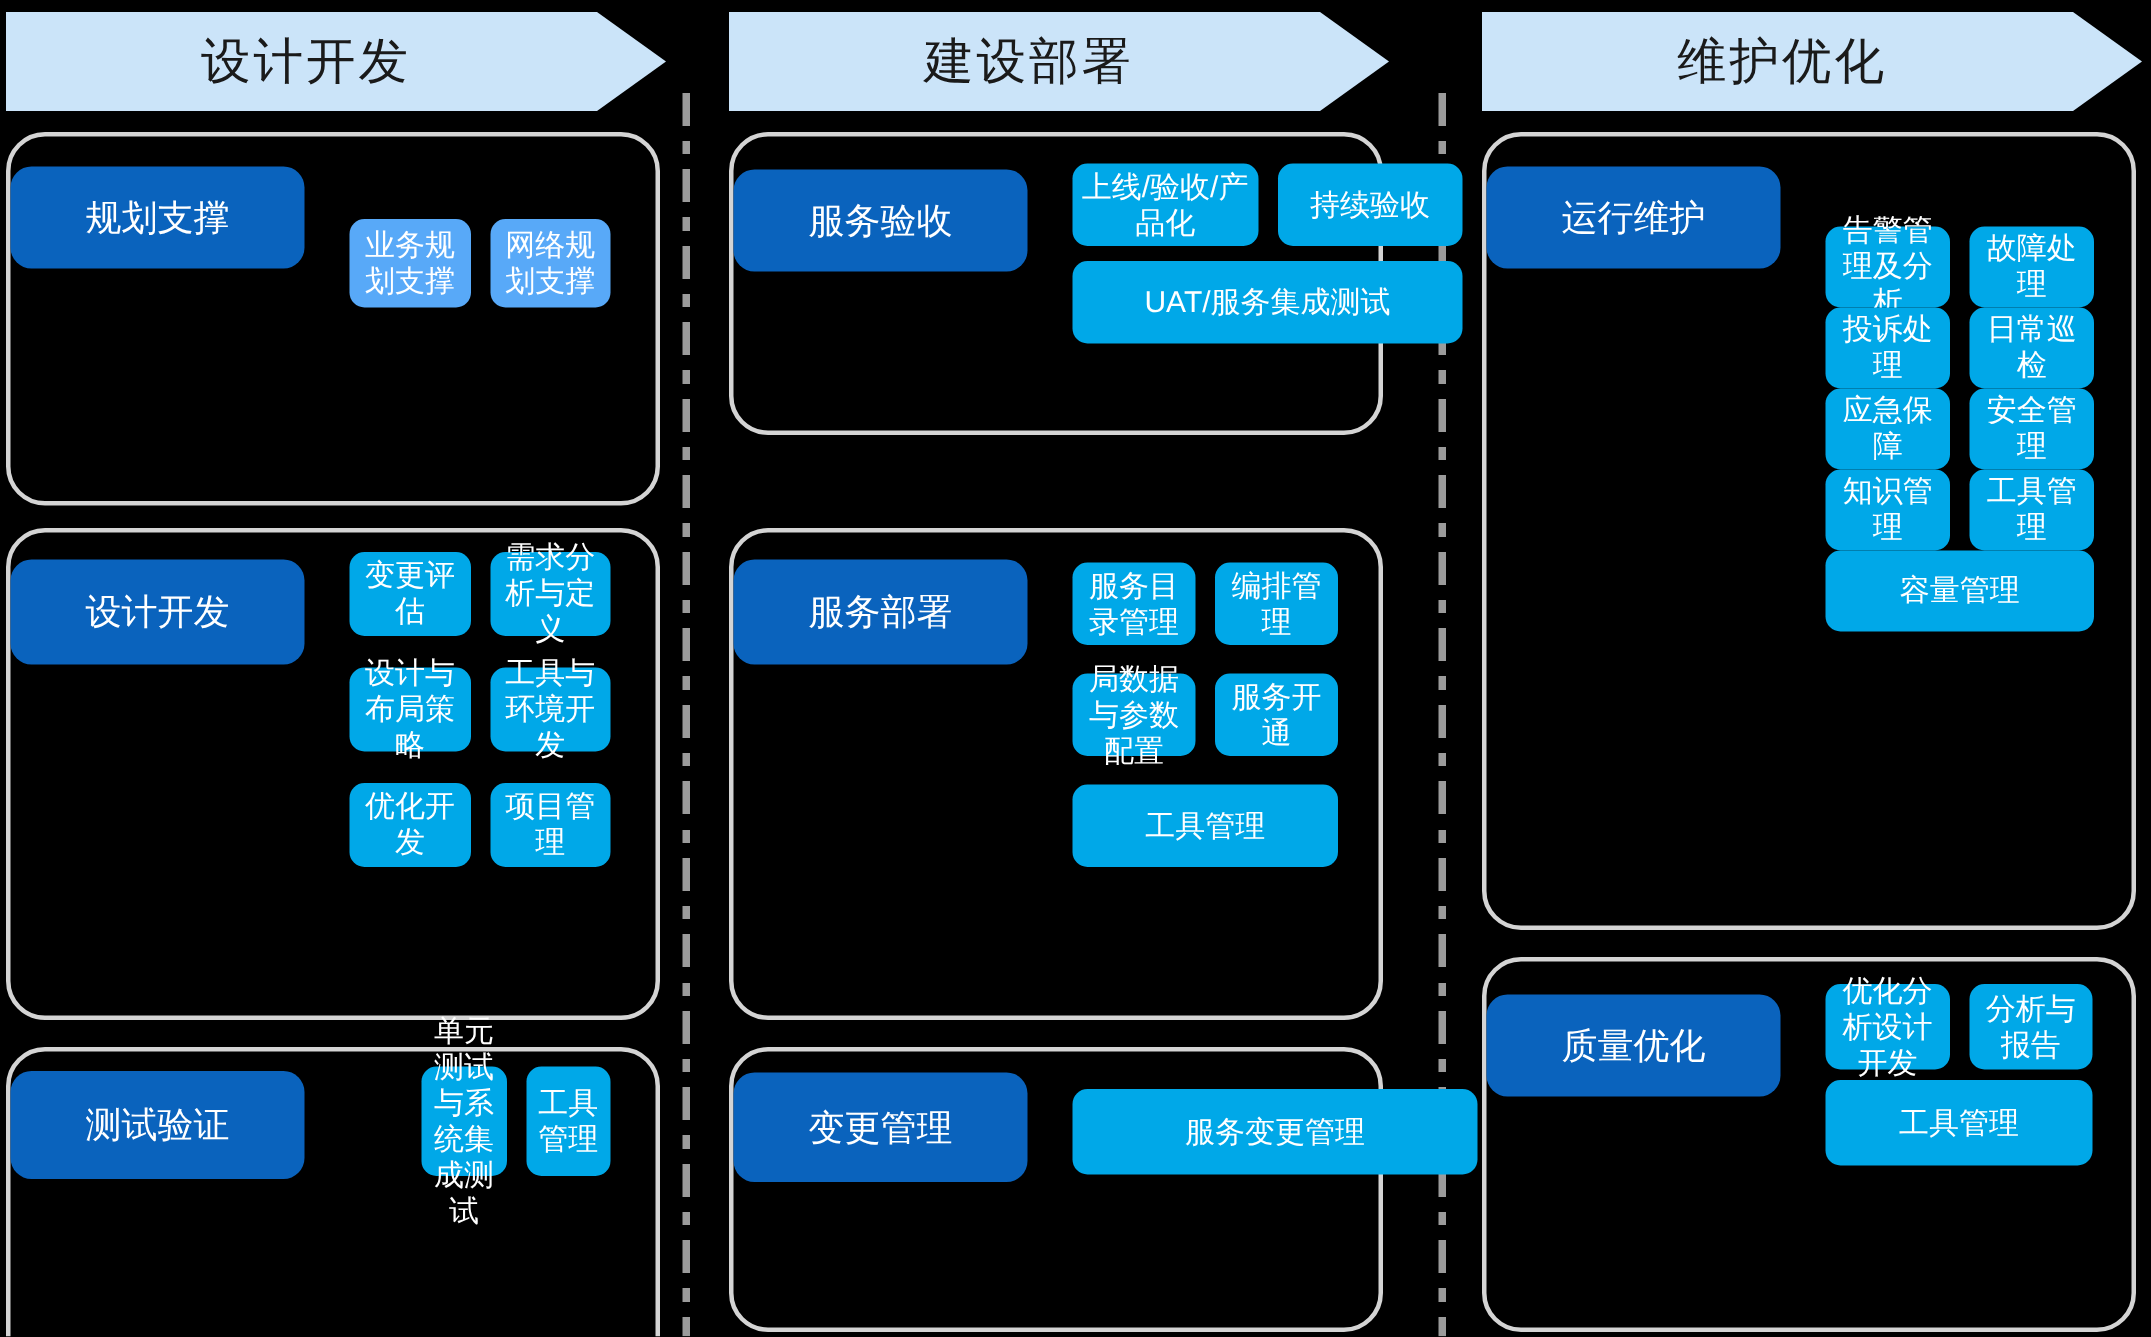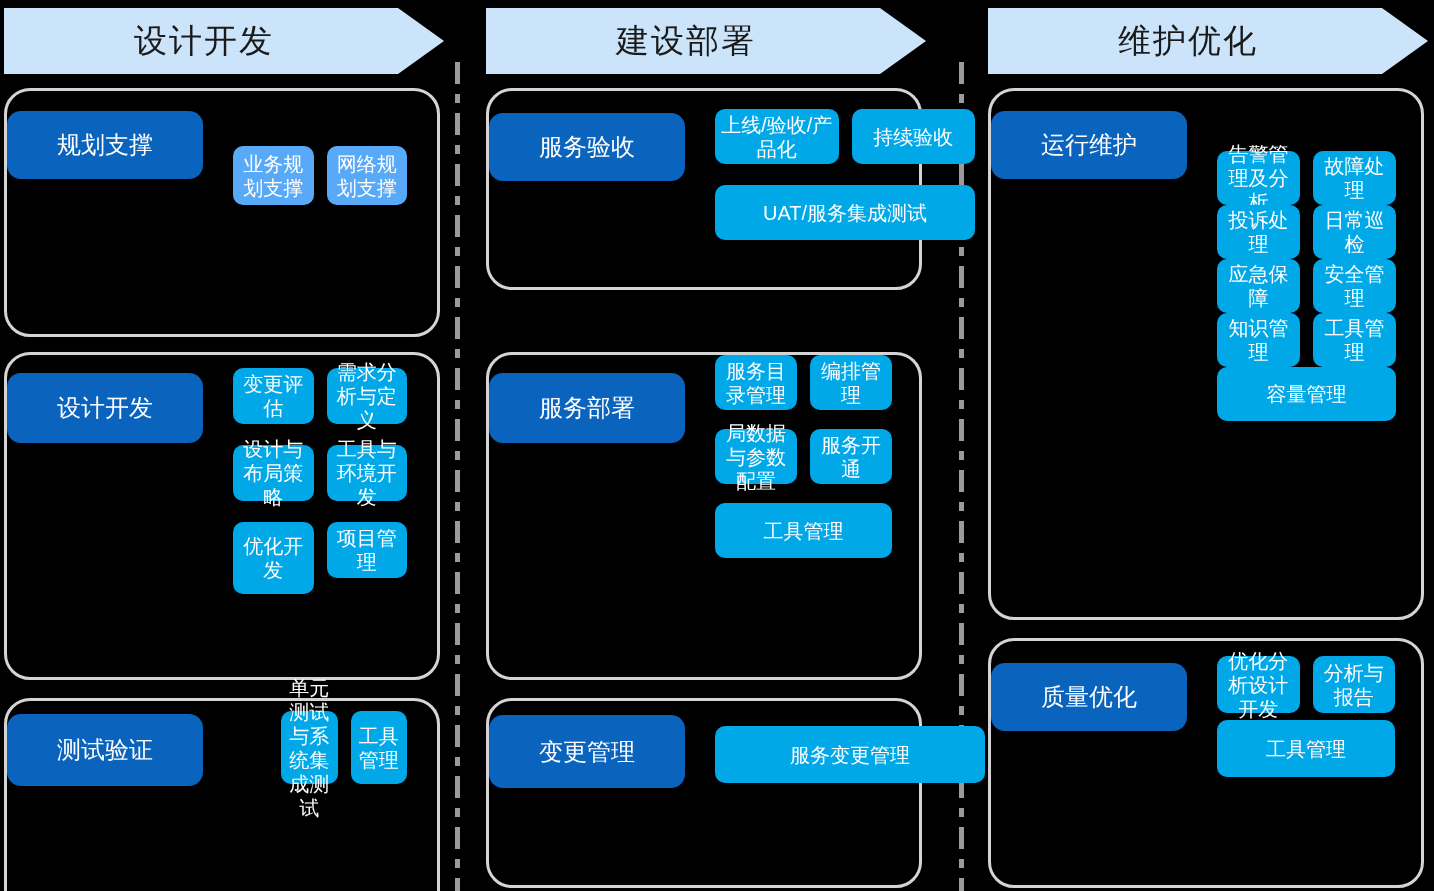--- a/index.html
+++ b/index.html
@@ -67,21 +67,21 @@
       <div class="rows" style="margin-top: 13px; gap: 21px;">
         <div class="row2">
           <div class="item" style="height: 56px;">变更评估</div>
           <div class="item" style="height: 56px;">需求分析与定义</div>
         </div>
         <div class="row2">
           <div class="item" style="height: 56px;">设计与布局策略</div>
           <div class="item" style="height: 56px;">工具与环境开发</div>
         </div>
         <div class="row2">
-          <div class="item" style="height: 72px;">优化开发</div>
+          <div class="item" style="height: 56px;">优化开发</div>
           <div class="item" style="height: 56px;">项目管理</div>
         </div>
       </div>
     </div>
     <div class="group" style="left: 4px; top: 698px; height: 226px;">
       <div class="header-box" style="margin-top: 13px; height: 72px;">
         <span>测试验证</span>
       </div>
       <div class="rows" style="margin-top: 10px; gap: 20px;">
         <div class="row2">
@@ -90,33 +90,33 @@
         </div>
       </div>
     </div>
     <div class="arrow" style="left: 486px; width: 440px;">
       <span>建设部署</span>
     </div>
     <div class="group" style="left: 486px; top: 88px; height: 202px;">
       <div class="header-box" style="margin-top: 22px; height: 68px;">
         <span>服务验收</span>
       </div>
-      <div class="rows" style="margin-top: 18px; gap: 21px;">
+      <div class="rows" style="margin-top: 18px; gap: 10px;">
         <div class="row2">
           <div class="item" style="height: 55px;">上线/验收/产品化</div>
           <div class="item" style="height: 55px;">持续验收</div>
         </div>
         <div class="item center" style="height: 55px; width: 260px;">UAT/服务集成测试</div>
       </div>
     </div>
     <div class="group" style="left: 486px; top: 352px; height: 328px;">
       <div class="header-box" style="margin-top: 18px; height: 70px;">
         <span>服务部署</span>
       </div>
-      <div class="rows" style="gap: 19px; font-family: Liberation Serif, serif;">
+      <div class="rows" style="margin-top: 20px; gap: 19px; font-family: Liberation Serif, serif;">
         <div class="row2">
           <div class="item" style="height: 55px;">服务目录管理</div>
           <div class="item" style="height: 55px;">编排管理</div>
         </div>
         <div class="row2">
           <div class="item" style="height: 55px;">局数据与参数配置</div>
           <div class="item" style="height: 55px;">服务开通</div>
         </div>
         <div class="item center" style="height: 55px; width: 177px;">工具管理</div>
       </div>

